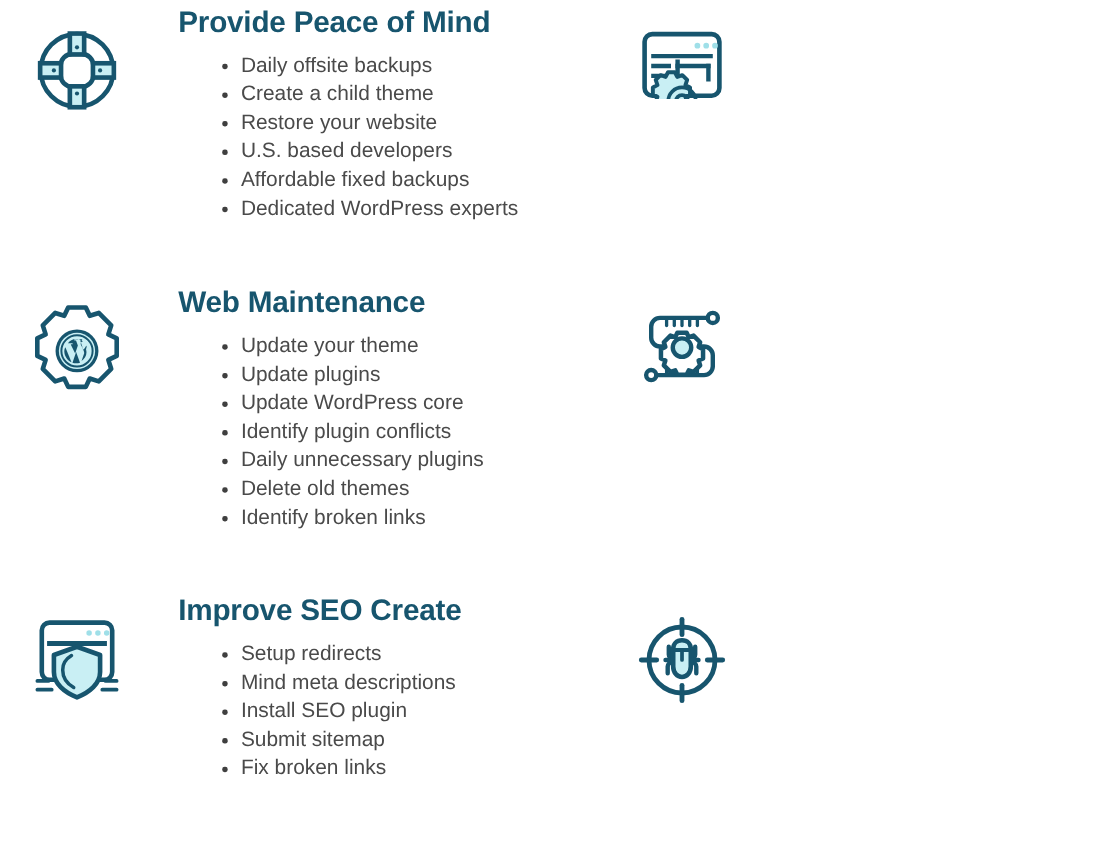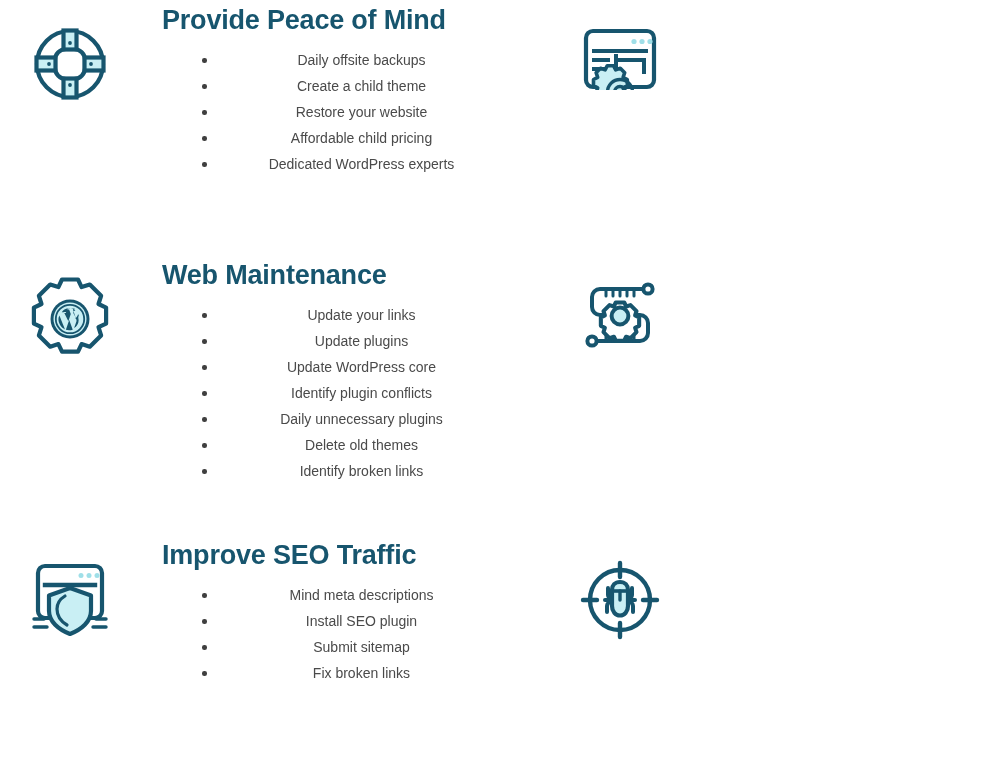--- a/index.html
+++ b/index.html
@@ -35,26 +35,25 @@
     margin-top:6px;
     white-space:nowrap;
   }
   .bullets {
     list-style:none;
     margin-top:13px;
     padding-left:40px;
   }
   .bullets li {
     position:relative;
-    font-size:14px;
+    font-size:19px;
     color:#4a4a4a;
     line-height:26px;
     padding-left:17px;
     white-space:nowrap;
-    text-align:center;
   }
   .bullets li::before {
     content:"";
     position:absolute;
     left:0; top:11px;
     width:4.5px; height:4.5px;
     border-radius:50%;
     background:#3f3f3f;
   }
   
@@ -88,21 +87,22 @@
           <circle cx="63" cy="42" r="1.9"></circle>
         </g>
       </svg>
     </div>
     <div class="content">
       <div class="heading">Provide Peace of Mind</div>
       <ul class="bullets">
         <li>Daily offsite backups</li>
         <li>Create a child theme</li>
         <li>Restore your website</li>
-        <li>Affordable child pricing</li>
+        <li>U.S. based developers</li>
+        <li>Affordable fixed backups</li>
         <li>Dedicated WordPress experts</li>
       </ul>
     </div>
   </div>
 
   <div class="block col-right r1c2">
     <div class="icon-wrap">
       <svg viewBox="0 0 84 84" xmlns="http://www.w3.org/2000/svg">
         <rect x="8" y="9" width="68" height="56" rx="7" fill="#ffffff" stroke="#17556e" stroke-width="4.2"></rect>
         <g fill="#9fdfe8">
@@ -146,21 +146,21 @@
             <path d="M5.6,-0.5 c0,-1.5 -0.5,-2.5 -1,-3.3 -0.6,-1 -1.2,-1.8 -1.2,-2.8 0,-1.1 0.8,-2.1 2,-2.1 l0.2,0 C3.4,-10.1 1.3,-11 -1,-11 c-3.1,0 -5.8,1.6 -7.4,4 l0.7,0 c1.3,0 3.2,-0.2 3.2,-0.2 0.7,0 0.8,1 0.1,1.1 0,0 -0.7,0.1 -1.4,0.1 L-1.7,2.4 0.8,-5.1 -0.9,-9.6 c-0.6,0 -1.2,-0.1 -1.2,-0.1 -0.7,0 -0.6,-1.1 0.1,-1.1 0,0 1.9,0.2 3.1,0.2 1.3,0 3.2,-0.2 3.2,-0.2 0.7,0 0.8,1 0.1,1.1 0,0 -0.7,0.1 -1.4,0.1 l4.1,12.2 1.2,-3.8 c0.5,-1.6 0.8,-2.8 0.8,-3.8 z"></path>
             <path d="M-0.8,1.1 l-3.4,9.9 c1,0.3 2.1,0.5 3.2,0.5 1.3,0 2.6,-0.2 3.8,-0.6 0,-0.1 -0.1,-0.1 -0.1,-0.2 z"></path>
             <path d="M7.9,-4.9 c0.1,0.4 0.1,0.9 0.1,1.4 0,1.4 -0.3,2.9 -1,4.8 l-2.8,8 c2.7,-1.6 4.6,-4.6 4.6,-8 0,-1.6 -0.4,-3.1 -1.1,-4.5 z"></path>
           </g>
         </g>
       </svg>
     </div>
     <div class="content">
       <div class="heading">Web Maintenance</div>
       <ul class="bullets">
-        <li>Update your links</li>
+        <li>Update your theme</li>
         <li>Update plugins</li>
         <li>Update WordPress core</li>
         <li>Identify plugin conflicts</li>
         <li>Daily unnecessary plugins</li>
         <li>Delete old themes</li>
         <li>Identify broken links</li>
       </ul>
     </div>
   </div>
 
@@ -207,22 +207,23 @@
           <line x1="6" y1="61" x2="16" y2="61"></line>
           <line x1="6" y1="69" x2="19" y2="69"></line>
           <line x1="68" y1="61" x2="78" y2="61"></line>
           <line x1="65" y1="69" x2="78" y2="69"></line>
         </g>
         <path d="M42,30 L63,37.5 V53 C63,63.5 53.5,71.5 42,76 C30.5,71.5 21,63.5 21,53 V37.5 Z" fill="#c9eff4" stroke="#17556e" stroke-width="4.2" stroke-linejoin="round"></path>
         <path d="M37,38 C32,41 29,45.5 29,51 C29,58 33,63.5 39,67" fill="none" stroke="#17556e" stroke-width="3.2" stroke-linecap="round"></path>
       </svg>
     </div>
     <div class="content">
-      <div class="heading">Improve SEO Traffic</div>
+      <div class="heading">Improve SEO Create</div>
       <ul class="bullets">
+        <li>Setup redirects</li>
         <li>Mind meta descriptions</li>
         <li>Install SEO plugin</li>
         <li>Submit sitemap</li>
         <li>Fix broken links</li>
       </ul>
     </div>
   </div>
 
   <div class="block col-right r3c2">
     <div class="icon-wrap">

